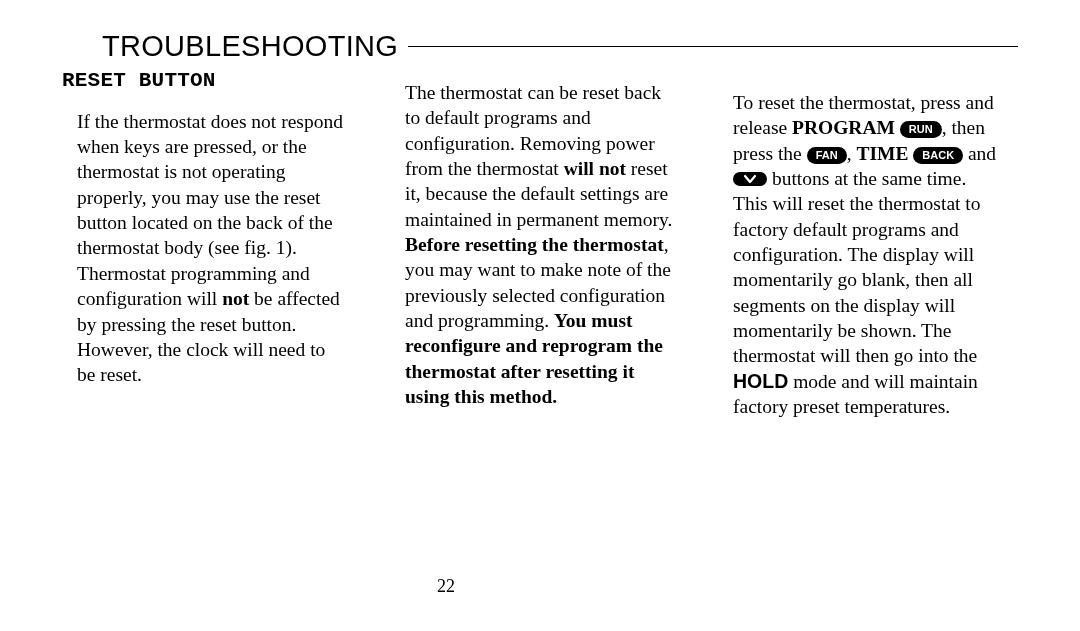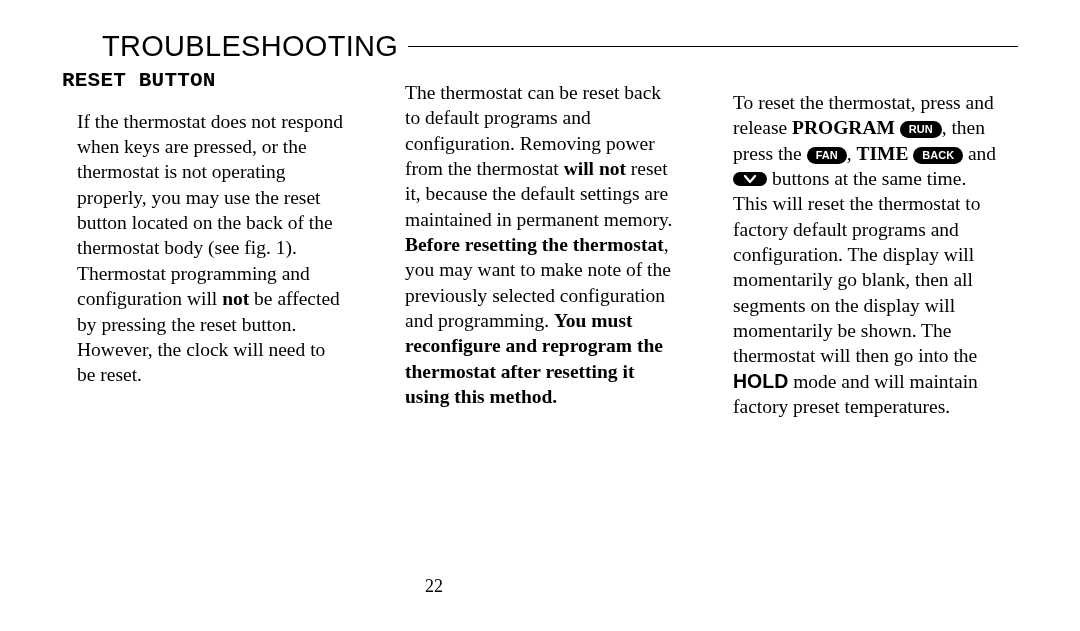--- a/index.html
+++ b/index.html
@@ -89,21 +89,21 @@
   .pill.wide { min-width: 40px; }
   .pill.arrow {
     min-width: 34px;
     padding: 2px 9px 2px 9px;
   }
   .pill svg { display: block; }
 
   .page-number {
     position: absolute;
     bottom: 34px;
-    left: 0;
+    left: 12px;
     width: 868px;
     text-align: center;
     font-family: "Times New Roman", Times, serif;
     font-size: 18px;
   }
 </style>
 </head>
 <body>
 
 <div class="page">

